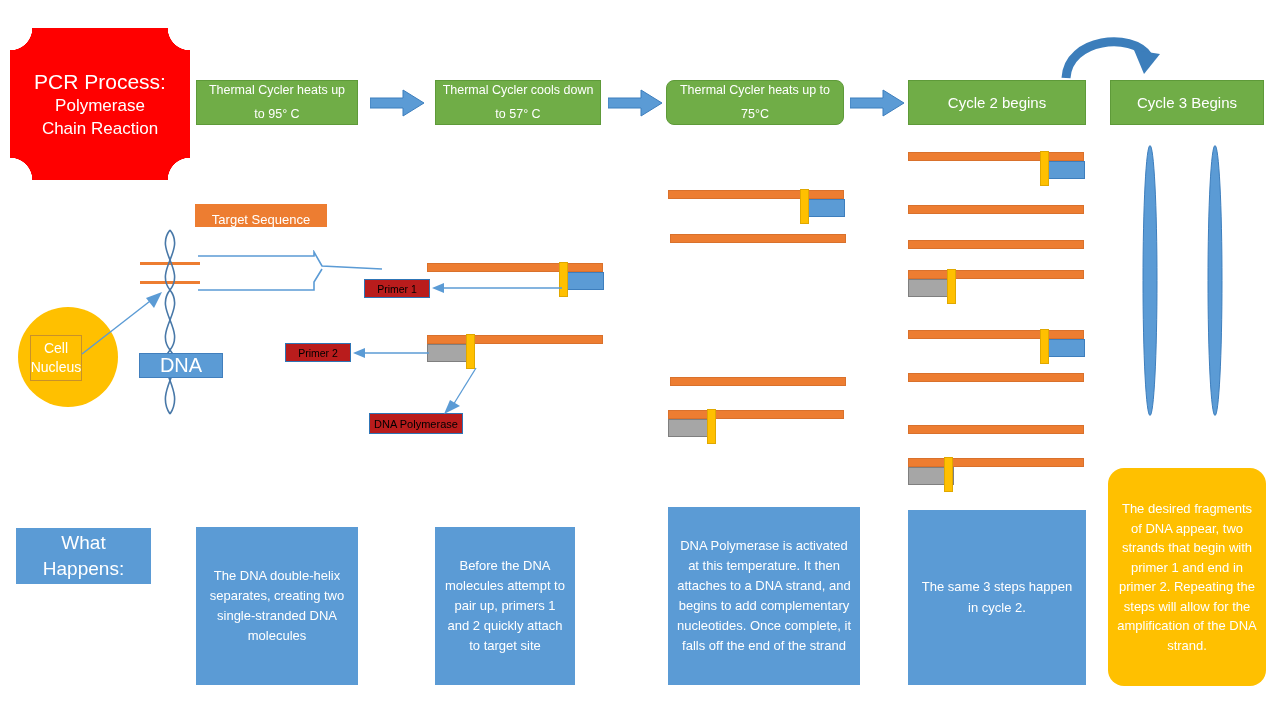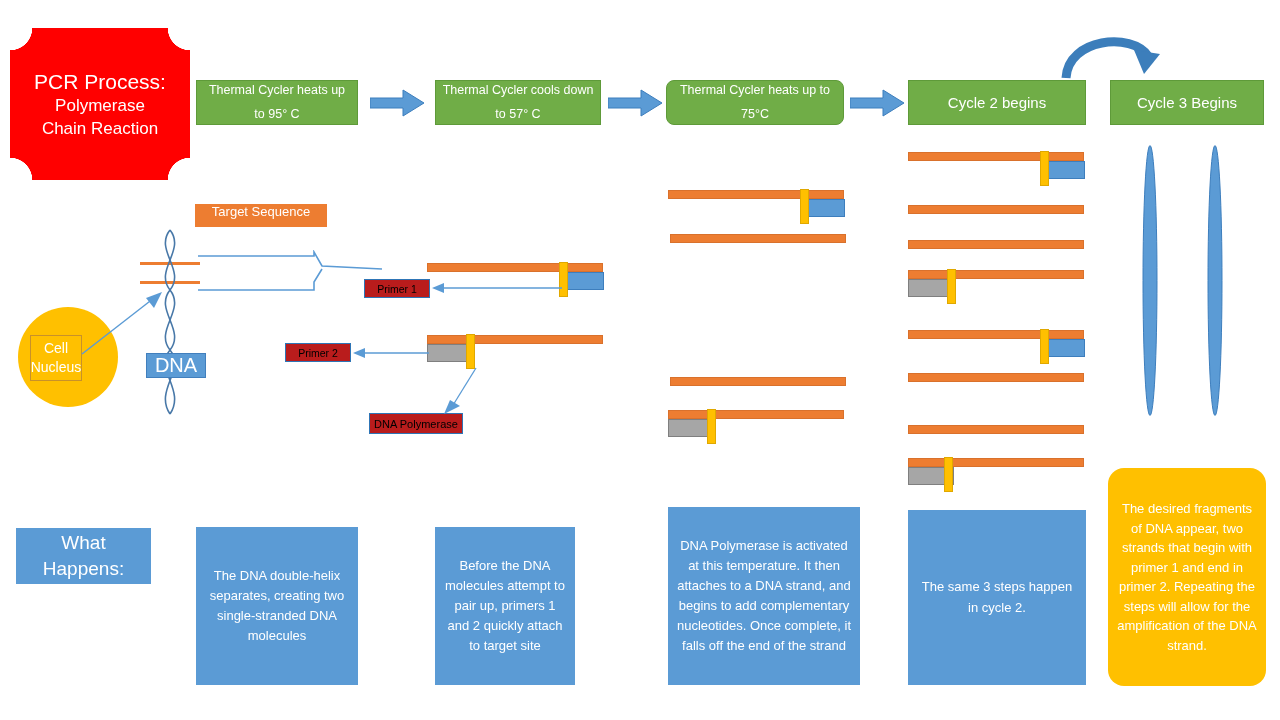--- a/index.html
+++ b/index.html
@@ -60,21 +60,21 @@
 
   
   .arrow { display: block; }
 
   
   .tag-orange {
     background: #ED7D31;
     color: #ffffff;
     font-size: 13px;
     display: flex;
-    align-items: flex-start;
+    align-items: flex-end;
     justify-content: center;
   }
   .tag-blue {
     background: #5B9BD5;
     border: 1px solid #417fbd;
     color: #ffffff;
     font-size: 20px;
     display: flex;
     align-items: center;
     justify-content: center;
@@ -205,21 +205,21 @@
   <div class="abs nucleus-label" style="left:30px; top:335px; width:52px; height:46px;">
     <span>Cell</span>
     <span>Nucleus</span>
   </div>
 
   <svg class="abs" style="left:80px; top:288px;" width="90" height="70" viewBox="0 0 90 70">
     <line x1="2" y1="66" x2="74" y2="10" stroke="#5B9BD5" stroke-width="1.4"></line>
     <path d="M82 4 L66 10 L74 20 Z" fill="#5B9BD5"></path>
   </svg>
 
-  <div class="abs tag-blue" style="left:146px; top:353px; width:60px; height:25px;">
+  <div class="abs tag-blue" style="left:139px; top:353px; width:84px; height:25px;">
     <span>DNA</span>
   </div>
 
   <div class="abs strand" style="left:427px; top:263px; width:176px; height:9px;"></div>
   <div class="abs primer1-block" style="left:562px; top:272px; width:42px; height:18px;"></div>
   <div class="abs polymerase" style="left:559px; top:262px; width:9px; height:35px;"></div>
 
   <div class="abs callout-box" style="left:364px; top:279px; width:66px; height:19px;">
     <span>Primer 1</span>
   </div>

